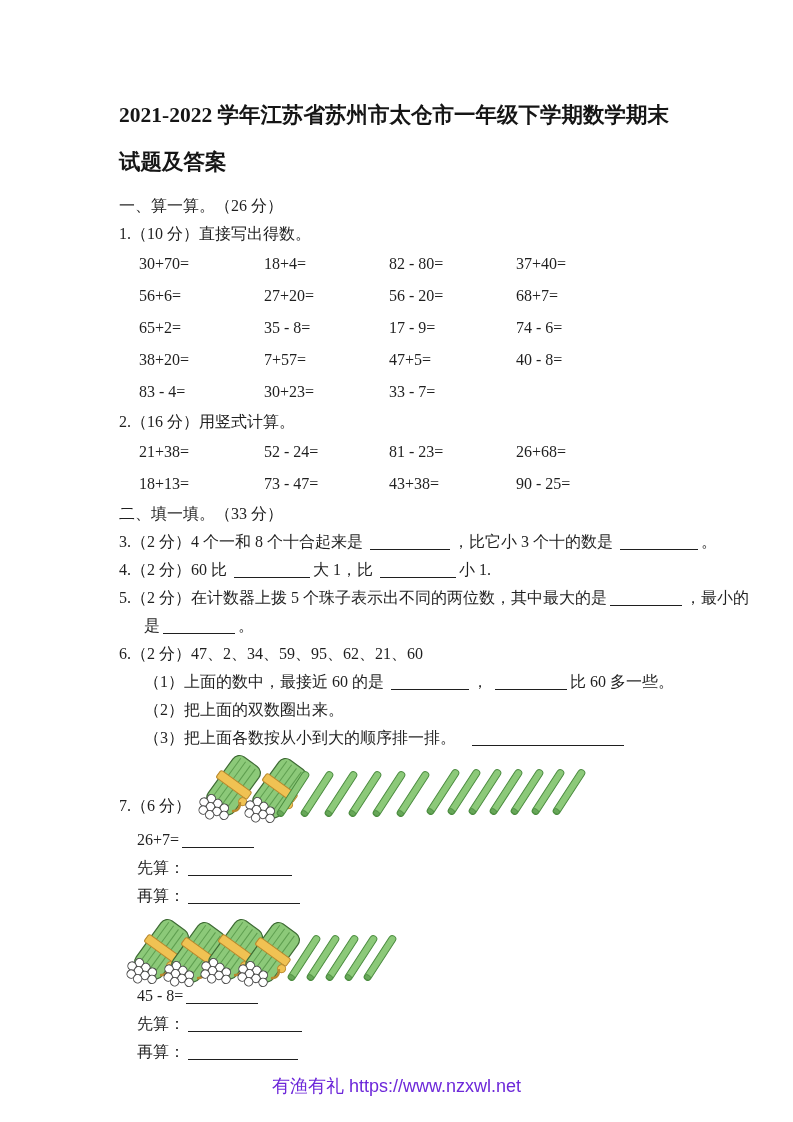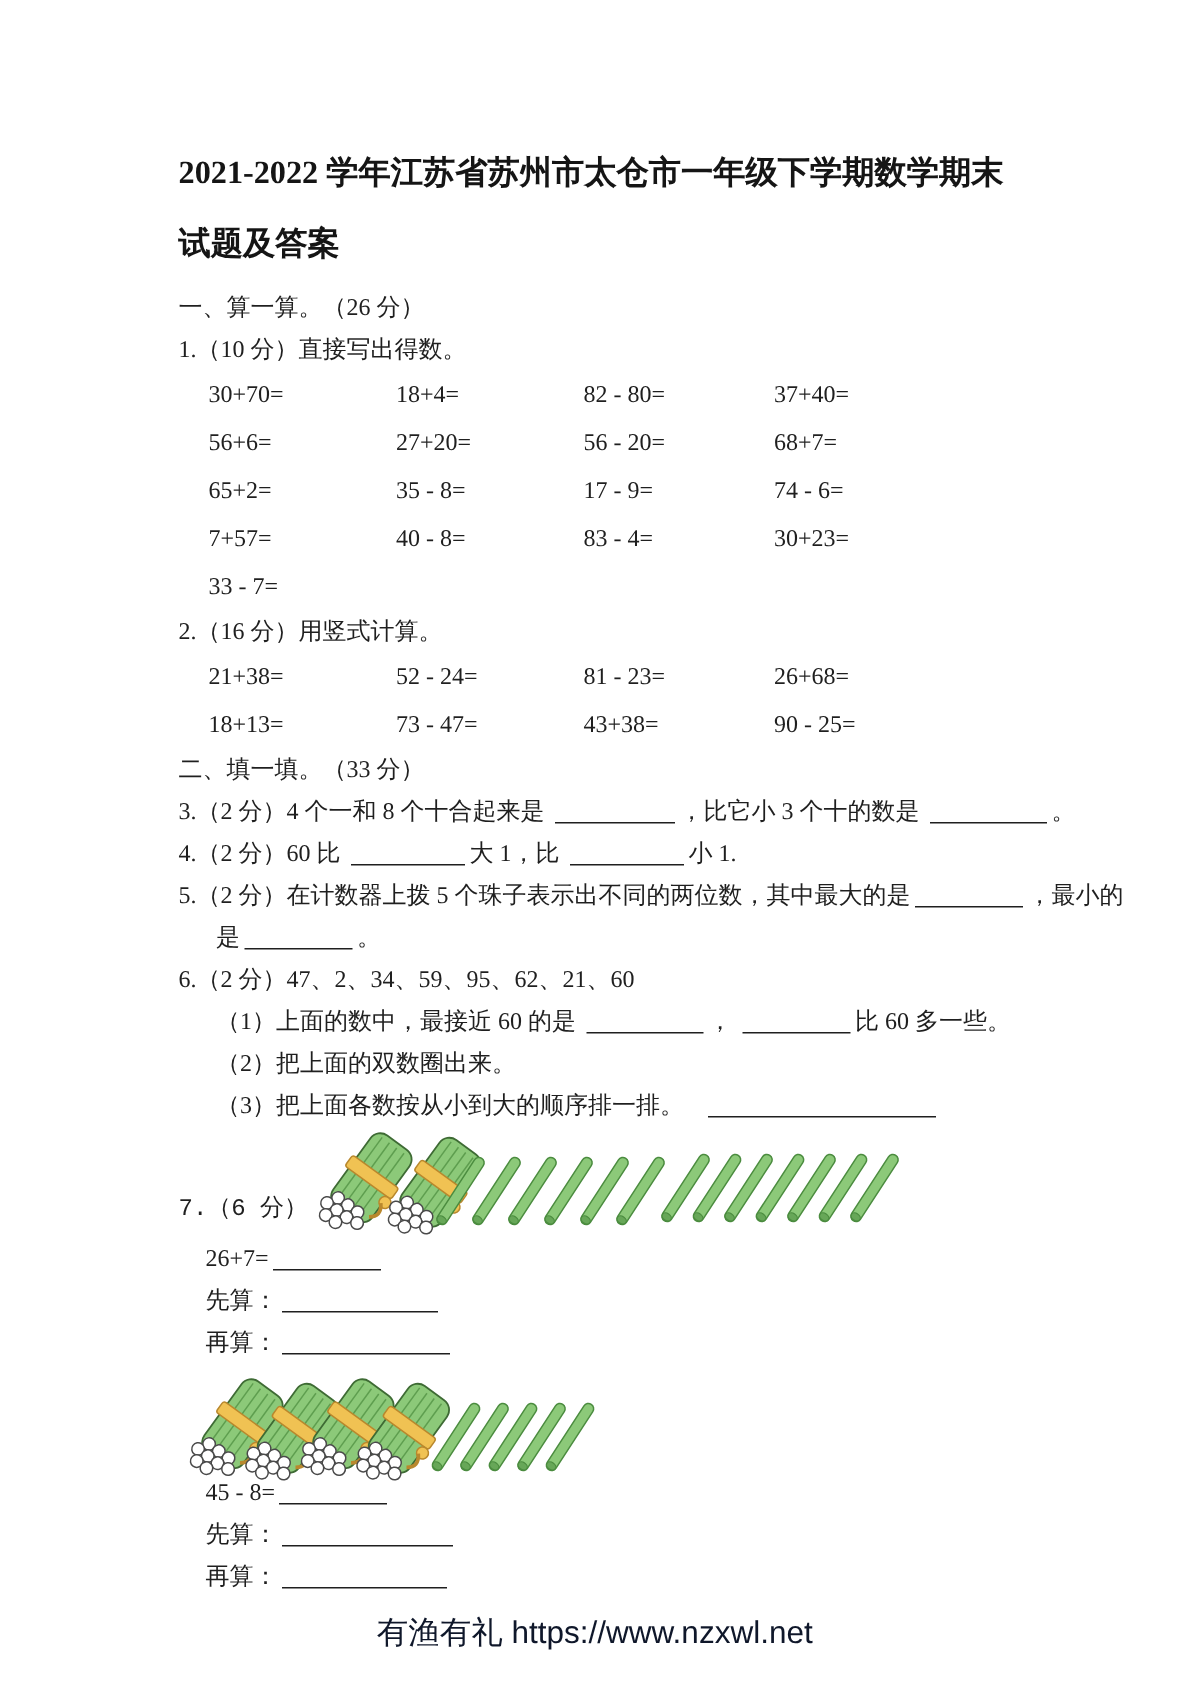--- a/index.html
+++ b/index.html
@@ -27,29 +27,29 @@
   .calc-grid {
     display:grid;
     grid-template-columns:125px 125px 127px auto;
     margin-left:20px;
   }
   .calc-grid .cell { font-size:16px; line-height:32px; }
   .ind25 { margin-left:25px; }
   .ind18 { margin-left:18px; }
   .gap16 { margin-left:16px; }
   .q7row { display:flex; align-items:flex-end; margin-top:-6px; height:80px; }
-  .q7row .q7label { line-height:28px; padding-bottom:6px; flex:0 0 auto;font-family:Liberation Mono, monospace; }
+  .q7row .q7label { line-height:28px; padding-bottom:6px; flex:0 0 auto; }
   svg { overflow:visible; display:block; }
   .sticks-inline { flex:0 0 auto; margin-left:2px; }
   .sticks-block { margin:0 0 0 12px; }
   .footer {
     position:absolute; left:0; top:1062px; width:100%;
     text-align:center;
     font-family:"Liberation Sans","DejaVu Sans",sans-serif;
-    font-size:21px; color:#0f172a;
+    font-size:18px; color:#6d28d9;
   }
 </style>
 </head>
 <body>
 
 <div class="page">
   <div class="content">
 
     <h1 class="title">
       <span class="tline">2021-2022 学年江苏省苏州市太仓市一年级下学期数学期末</span>
@@ -64,21 +64,23 @@
         <span class="cell">82 - 80=</span>
         <span class="cell">37+40=</span>
         <span class="cell">56+6=</span>
         <span class="cell">27+20=</span>
         <span class="cell">56 - 20=</span>
         <span class="cell">68+7=</span>
         <span class="cell">65+2=</span>
         <span class="cell">35 - 8=</span>
         <span class="cell">17 - 9=</span>
         <span class="cell">74 - 6=</span>
+        <span class="cell">38+20=</span>
         <span class="cell">7+57=</span>
+        <span class="cell">47+5=</span>
         <span class="cell">40 - 8=</span>
         <span class="cell">83 - 4=</span>
         <span class="cell">30+23=</span>
         <span class="cell">33 - 7=</span>
       </div>
 
     <p class="line">2.（16 分）用竖式计算。</p>
     <div class="calc-grid">
         <span class="cell">21+38=</span>
         <span class="cell">52 - 24=</span>

